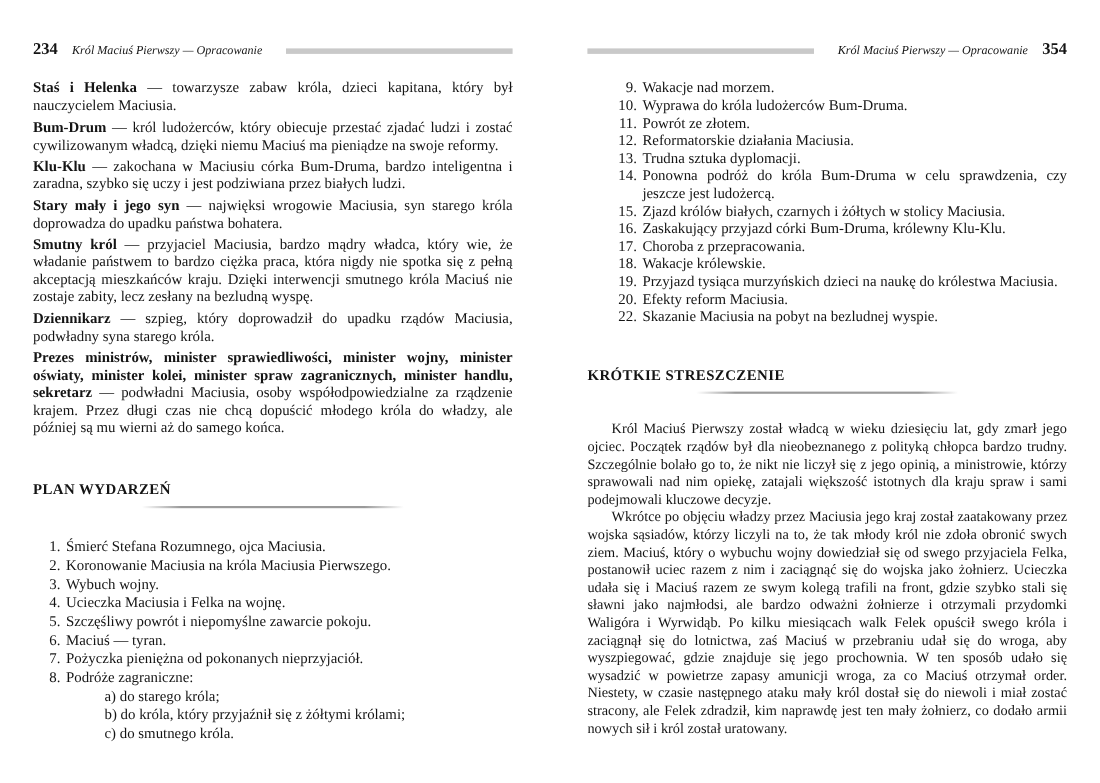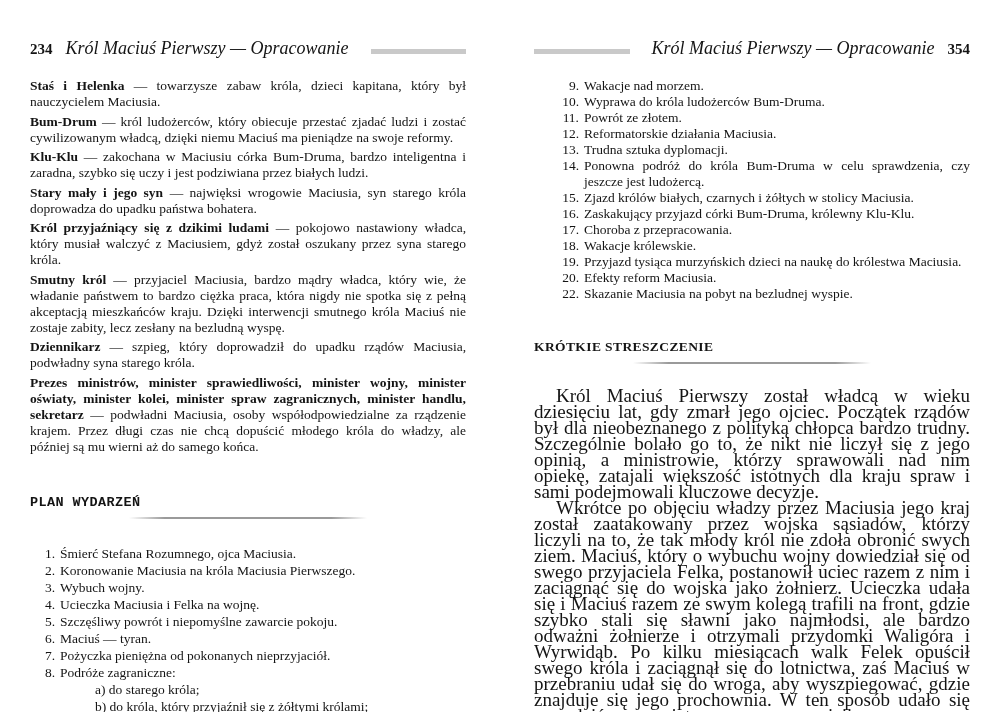--- a/index.html
+++ b/index.html
@@ -12,80 +12,79 @@
     overflow: hidden;
   }
   .spread { position: relative; width: 1000px; height: 712px; }
   .page { position: absolute; top: 38px; }
   .page-left  { left: 30px;  width: 436px; }
   .page-right { left: 534px; width: 436px; }
 
   
   .pg-header { display: flex; align-items: baseline; margin-bottom: 19px; }
   .pg-num   { font-weight: bold; font-size: 15px; line-height: 15px; }
-  .pg-title { font-style: italic; font-size: 18px; white-space: nowrap; }
+  .pg-title { font-style: italic; font-size: 11px; white-space: nowrap; }
   .hbar { flex: 1; height: 5px; background: #c9c9c9; }
   .pg-header-left  .pg-num   { margin-right: 13px; }
   .pg-header-left  .pg-title { margin-right: 22px; }
   .pg-header-right .pg-title { margin-left: 22px; }
   .pg-header-right .pg-num   { margin-left: 13px; }
 
   
   .char-para {
     font-size: 13.5px; line-height: 16px;
     text-align: justify;
     margin: 0 0 3.5px 0;
   }
   .char-name { font-weight: bold; }
 
   
   .section-head { }
-  .section-head.on-left  { margin-top: 40px; font-family: Liberation Mono, monospace; }
+  .section-head.on-left  { margin-top: 40px; }
   .section-head.on-right { margin-top: 37px; }
   .section-title { font-weight: bold; font-size: 13.5px; letter-spacing: 0.4px; }
   .section-rule {
     height: 2px; width: 238px; margin: 7px auto 0;
     background: linear-gradient(to right, rgba(154,154,154,0), #9a9a9a 15%, #9a9a9a 85%, rgba(154,154,154,0));
   }
 
   
   .plan-list { font-size: 13.5px; }
   .plan-list.left-cols  { margin-top: 26px; padding-left: 8px;  line-height: 17px; }
   .plan-list.right-cols { margin-top: 0;    padding-left: 24px; line-height: 16px; }
   .plan-item { display: flex; }
   .plan-item .num { flex: 0 0 17px; text-align: right; padding-right: 5px; }
   .plan-list.right-cols .plan-item .num { flex-basis: 21px; }
   .plan-item .txt { flex: 1; text-align: justify; }
   .sub-item { padding-left: 57px; }
 
   
   .summary-block { margin-top: 24px; }
   .summary-para {
-    font-size: 19px; line-height: 16px;
+    font-size: 13px; line-height: 16px;
     text-align: justify; text-indent: 22px;
     margin: 0;
   }
 </style>
 </head>
 <body>
 
 <div class="spread">
 
   <div class="page page-left">
     <div class="pg-header pg-header-left">
       <span class="pg-num">234</span>
       <span class="pg-title">Król Maciuś Pierwszy — Opracowanie</span>
       <span class="hbar"></span>
     </div>
 
     <p class="char-para"><span class="char-name">Staś i Helenka</span> <span>— towarzysze zabaw króla, dzieci kapitana, który był nauczycielem Maciusia.</span></p>
     <p class="char-para"><span class="char-name">Bum-Drum</span> <span>— król ludożerców, który obiecuje przestać zjadać ludzi i zostać cywilizowanym władcą, dzięki niemu Maciuś ma pieniądze na swoje reformy.</span></p>
     <p class="char-para"><span class="char-name">Klu-Klu</span> <span>— zakochana w Maciusiu córka Bum-Druma, bardzo inteligentna i zaradna, szybko się uczy i jest podziwiana przez białych ludzi.</span></p>
     <p class="char-para"><span class="char-name">Stary mały i jego syn</span> <span>— najwięksi wrogowie Maciusia, syn starego króla doprowadza do upadku państwa bohatera.</span></p>
-    <p class="char-para"><span class="char-name">Król przyjaźniący się z dzikimi ludami</span> <span>— pokojowo nastawiony władca, który musiał walczyć z Maciusiem, gdyż został oszukany przez syna starego króla.</span></p>
     <p class="char-para"><span class="char-name">Smutny król</span> <span>— przyjaciel Maciusia, bardzo mądry władca, który wie, że władanie państwem to bardzo ciężka praca, która nigdy nie spotka się z pełną akceptacją mieszkańców kraju. Dzięki interwencji smutnego króla Maciuś nie zostaje zabity, lecz zesłany na bezludną wyspę.</span></p>
     <p class="char-para"><span class="char-name">Dziennikarz</span> <span>— szpieg, który doprowadził do upadku rządów Maciusia, podwładny syna starego króla.</span></p>
     <p class="char-para"><span class="char-name">Prezes ministrów, minister sprawiedliwości, minister wojny, minister oświaty, minister kolei, minister spraw zagranicznych, minister handlu, sekretarz</span> <span>— podwładni Maciusia, osoby współodpowiedzialne za rządzenie krajem. Przez długi czas nie chcą dopuścić młodego króla do władzy, ale później są mu wierni aż do samego końca.</span></p>
 
     <div class="section-head on-left">
       <div class="section-title">PLAN WYDARZEŃ</div>
       <div class="section-rule"></div>
     </div>
 
     <div class="plan-list left-cols">

